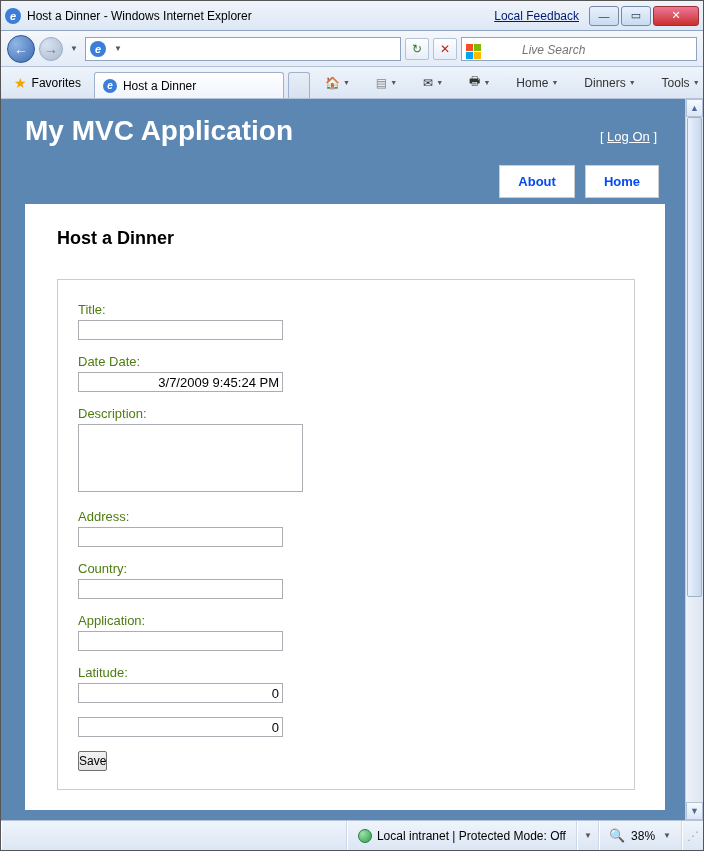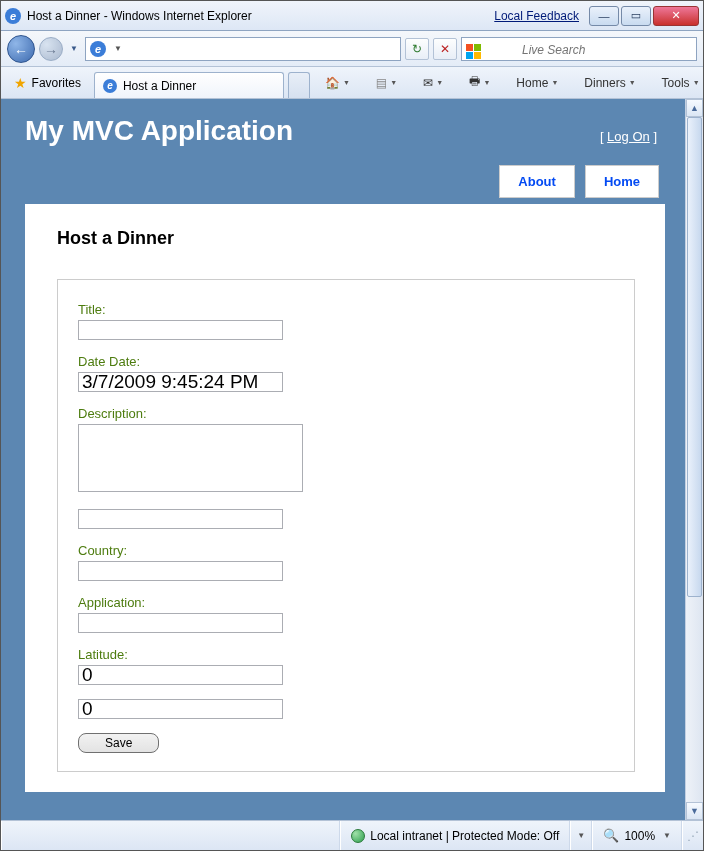--- a/index.html
+++ b/index.html
@@ -55,23 +55,23 @@
   .app-title { color:#fff; font-family: Arial, sans-serif; font-size:28px; font-weight:bold; padding: 2px 0 18px 0; }
   .logon { position:absolute; top:16px; right:8px; color:#fff; font-size:13px; }
   .logon a { color:#fff; text-decoration:underline; cursor:pointer; }
   .menu { display:flex; justify-content:flex-end; gap:10px; padding-right:6px; }
   .menu-item { background:#fff; border:1px solid #ccc; padding:8px 18px; color:#034af3; font-weight:bold; font-size:13px; cursor:pointer; text-decoration:none; font-family: Arial, sans-serif; }
   .content-panel { background:#fff; margin-top:6px; padding: 24px 30px 20px 32px; min-height: 580px; font-family: Arial, sans-serif; }
   .content-panel h2 { font-size:18px; font-weight:bold; color:#000; margin-bottom:30px; }
   fieldset { border:1px solid #ccc; padding: 22px 20px 18px 20px; }
   .field { margin-bottom: 14px; }
   .field label { display:block; color:#4d7c0f; font-size:13px; margin-bottom:3px; }
-  .field input[type=text] { width:205px; height:20px; border:1px solid #abadb3; padding:1px 3px; font-size:19px; font-family: Arial, sans-serif; }
+  .field input[type=text] { width:205px; height:20px; border:1px solid #abadb3; padding:1px 3px; font-size:13px; font-family: Arial, sans-serif; text-align: right; }
   .field textarea { width:225px; height:68px; border:1px solid #abadb3; padding:2px 3px; font-size:13px; font-family: Arial, sans-serif; resize:none; }
-  .savebtn { padding:2px 26px; font-size:12px; border:1px solid #707070; background:linear-gradient(#f2f2f2,#e3e3e3); border-radius:8px; cursor:pointer; font-family: Arial, sans-serif; }
+  .savebtn { padding:2px 0; font-size:12px; border:1px solid #707070; background:linear-gradient(#f2f2f2,#e3e3e3); border-radius:2px; cursor:pointer; font-family: Arial, sans-serif; }
   
   
   .statusbar { height:30px; background:linear-gradient(#eff4fb,#dce6f4); border-top:1px solid #b3c2d6; display:flex; align-items:center; font-size:12px; }
   .statusbar .cell { padding:0 10px; height:100%; display:flex; align-items:center; gap:5px; border-right:1px solid #cdd9ea; border-left:1px solid #fff; }
   .statusbar .flex { flex:1; }
   .globe { width:14px; height:14px; border-radius:50%; background: radial-gradient(circle at 30% 30%, #9fe0a8, #2e9f4f); border:1px solid #2a7a3a; position:relative; }
   .zoom { display:flex; align-items:center; gap:4px; }
   .mag-icon { font-size:13px; color:#3a5a8a; }
   .ie-e { width:16px; height:16px; border-radius:50%; background:#3b7dd8; color:#fff; font-weight:bold; font-size:11px; display:flex; align-items:center; justify-content:center; font-style:italic; }
 </style>
@@ -180,20 +180,21 @@
           </div>
           <div class="field">
             <label>Date Date:</label>
             <input type="text" value="3/7/2009 9:45:24 PM" style="">
           </div>
           <div class="field">
             <label>Description:</label>
             <textarea style=""></textarea>
           </div>
           <div class="field">
+            <label>Address:</label>
             <input type="text" value="" style="">
           </div>
           <div class="field">
             <label>Country:</label>
             <input type="text" value="" style="">
           </div>
           <div class="field">
             <label>Application:</label>
             <input type="text" value="" style="">
           </div>
@@ -222,17 +223,17 @@
   <div class="cell flex"></div>
   <div class="cell">
     <span class="globe"></span>
     <span>Local intranet | Protected Mode: Off</span>
   </div>
   <div class="cell" style="padding:0 6px;">
      <span style="font-size:8px;color:#555;">▼</span>
   </div>
   <div class="cell zoom">
     <span class="mag-icon">🔍</span>
-    <span>100%</span>
+    <span>38%</span>
     <span style="font-size:8px;color:#555;padding-left:3px;">▼</span>
   </div>
   <div class="cell" style="border-right:none;padding:0 4px;color:#9ab;">⋰</div>
 </div>
 
 </body></html>

